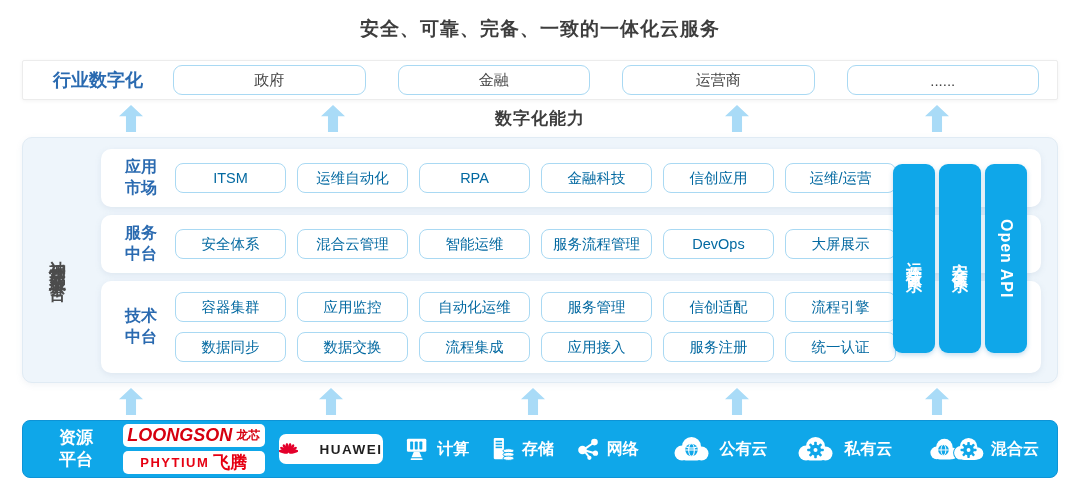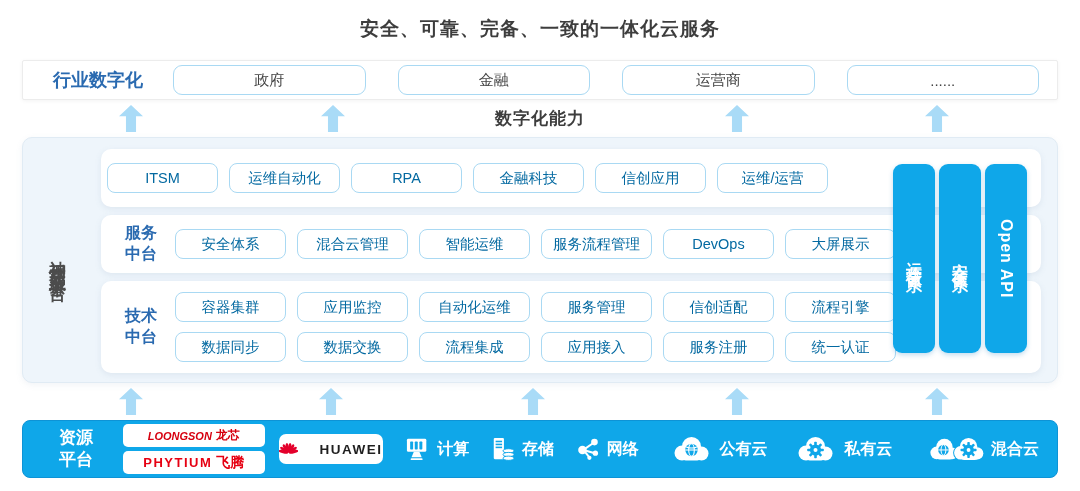--- a/index.html
+++ b/index.html
@@ -81,24 +81,24 @@
   }
   .res-label{
     flex:none;width:58px;text-align:center;color:#fff;font-size:17px;font-weight:bold;line-height:1.3;
     display:flex;flex-direction:column;
   }
   .vendor-stack{flex:none;display:flex;flex-direction:column;gap:4px;margin-left:16px;}
   .vendor-chip{
     width:142px;height:23px;background:#fff;border-radius:5px;
     display:flex;align-items:center;justify-content:center;gap:4px;white-space:nowrap;
   }
-  .loongson-en{color:#d6000f;font-weight:bold;font-style:italic;font-size:11px;}
+  .loongson-en{color:#d6000f;font-weight:bold;font-style:italic;font-size:18px;}
   .loongson-cn{color:#d6000f;font-weight:bold;font-size:12px;}
   .phytium-en{color:#e60012;font-weight:bold;font-size:13px;letter-spacing:1.5px;}
-  .phytium-cn{color:#e60012;font-weight:bold;font-size:14px;}
+  .phytium-cn{color:#e60012;font-weight:bold;font-size:17px;}
   .huawei-chip{
     flex:none;width:104px;height:30px;background:#fff;border-radius:7px;margin-left:12px;
     display:flex;align-items:center;justify-content:center;gap:22px;
   }
   .huawei-text{color:#1f1f1f;font-weight:bold;font-size:13.5px;letter-spacing:1.5px;}
   .res-item{flex:none;display:flex;align-items:center;gap:7px;color:#fff;font-size:16px;font-weight:bold;white-space:nowrap;}
   .res-item .ic{display:flex;align-items:center;}
   .ml22{margin-left:22px}.ml20{margin-left:20px}.ml30{margin-left:30px}.ml26{margin-left:26px}.ml34{margin-left:34px}
 </style>
 </head>
@@ -123,20 +123,24 @@
   <div class="arrow-up" style="left:703px;top:3px"></div>
   <div class="arrow-up" style="left:903px;top:3px"></div>
 </div>
 
 <div class="platform">
   <div class="side-label">
     <span>神州云鼎云服务平台</span>
   </div>
 
   <div class="row-card" style="top:11px;height:58px">
+    <div class="row-label">
+      <span>应用</span>
+      <span>市场</span>
+    </div>
     <div class="row-items">
       <div class="item-box">ITSM</div>
       <div class="item-box">运维自动化</div>
       <div class="item-box">RPA</div>
       <div class="item-box">金融科技</div>
       <div class="item-box">信创应用</div>
       <div class="item-box">运维/运营</div>
     </div>
   </div>
 

